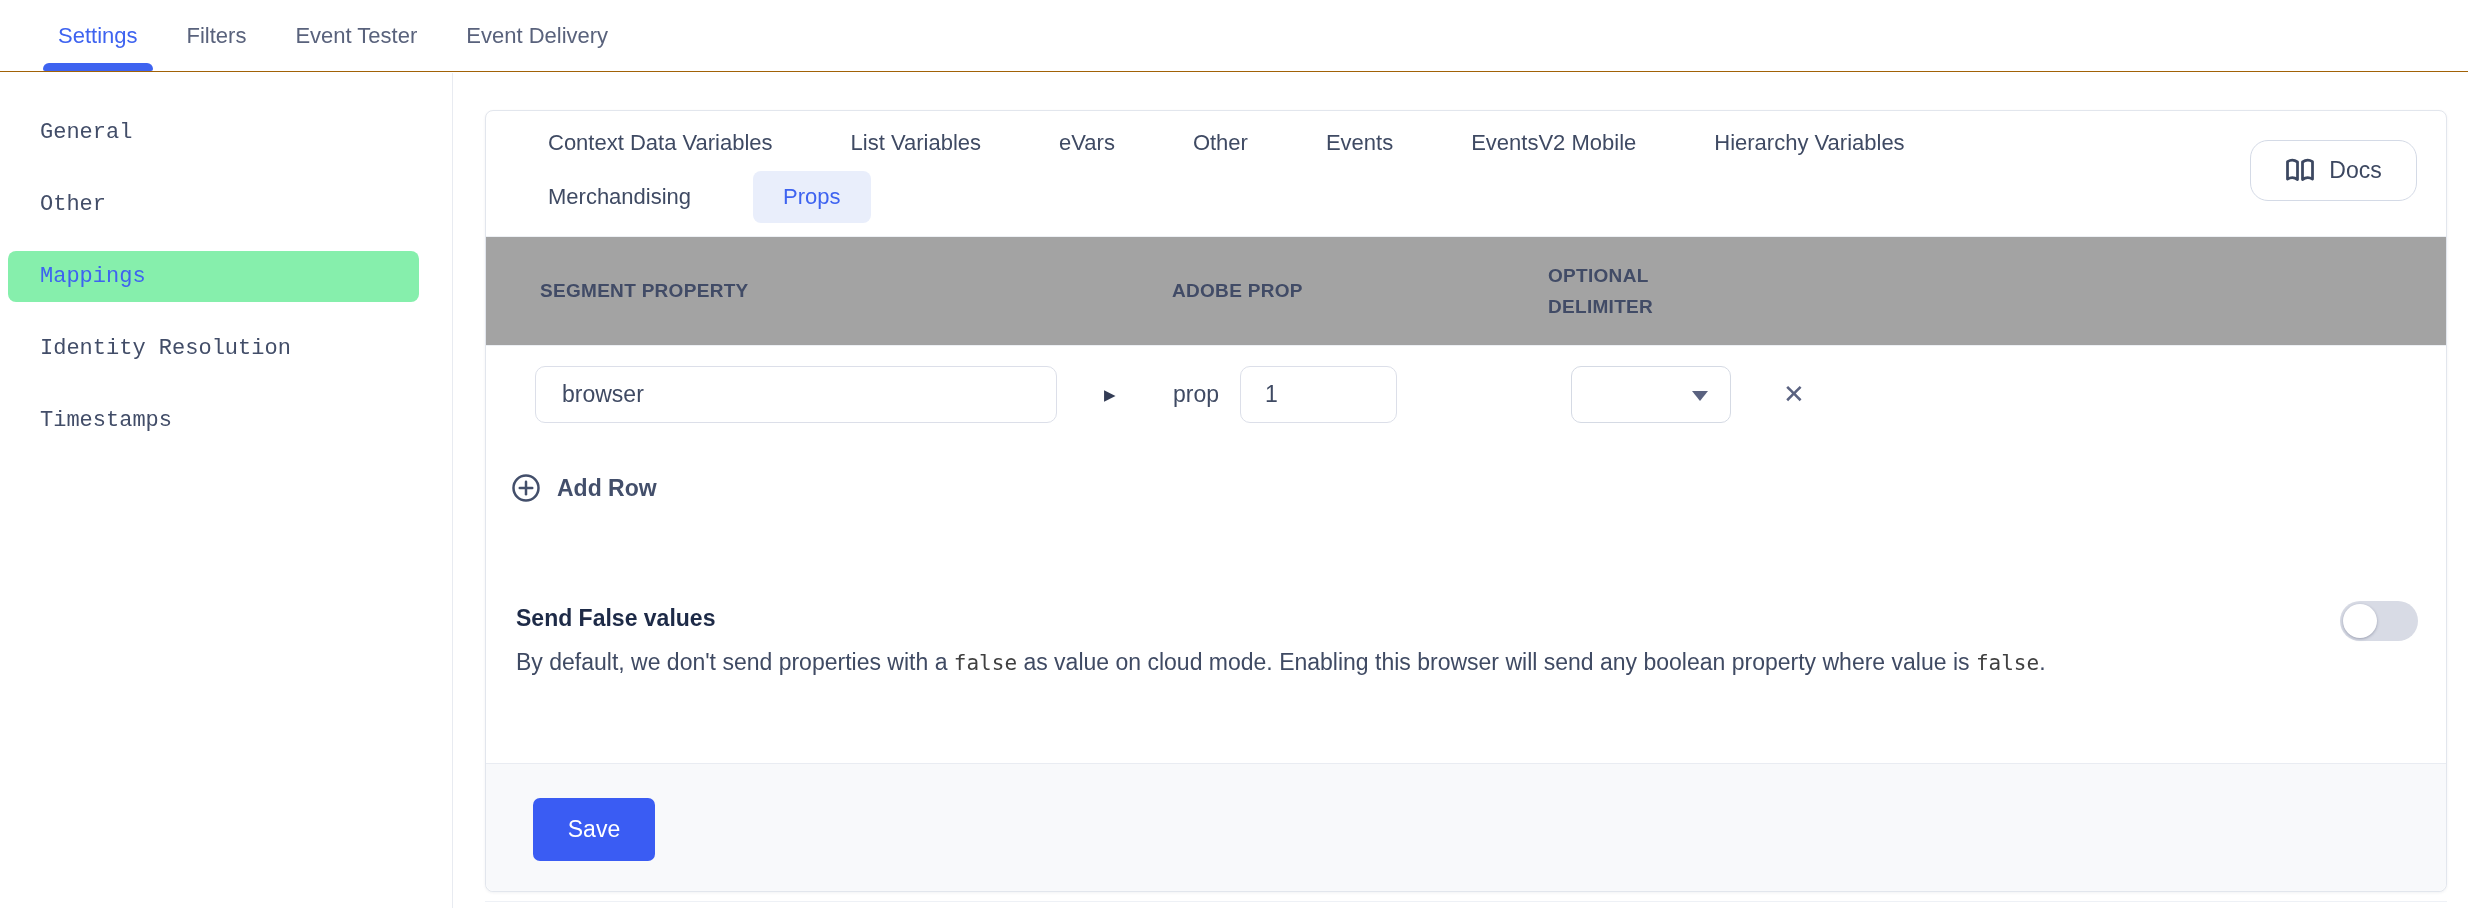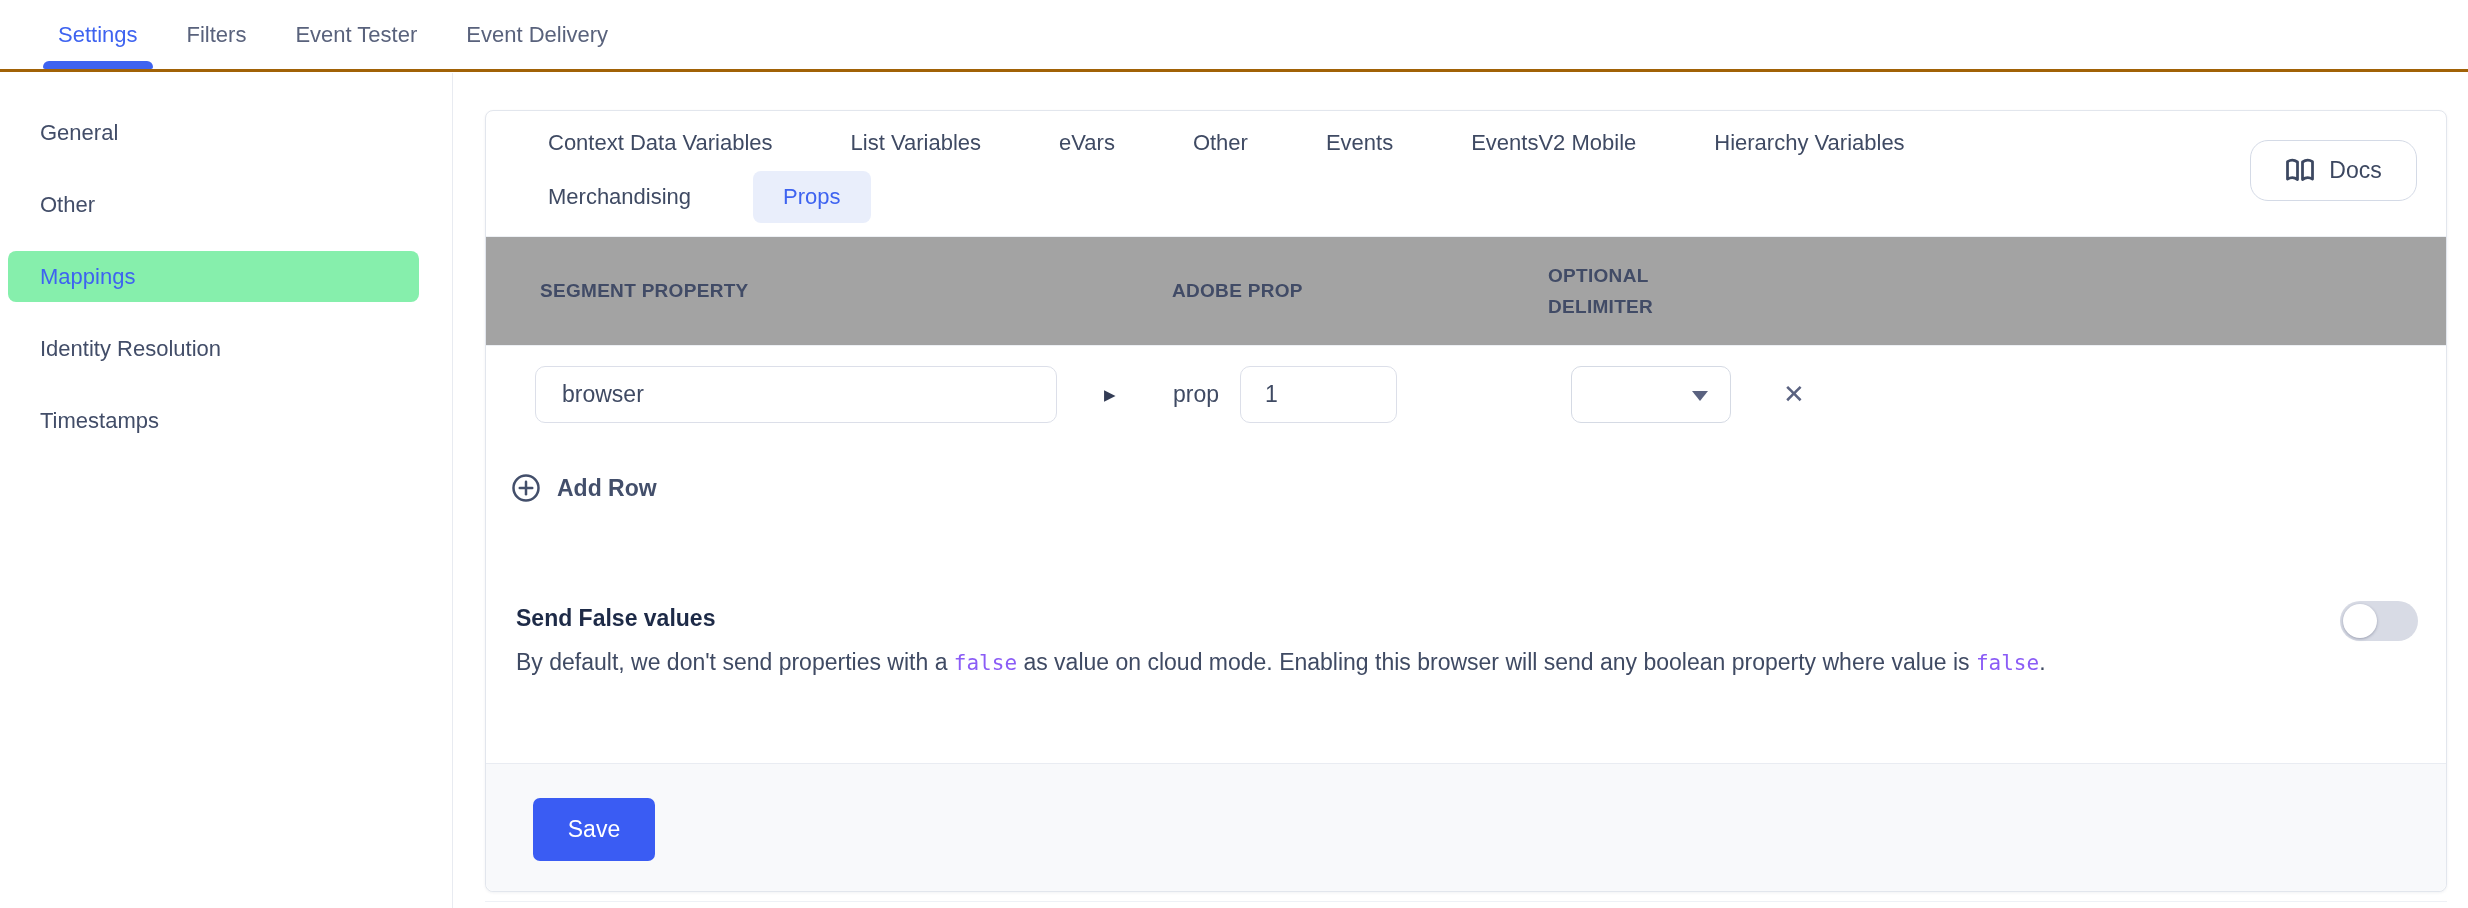--- a/index.html
+++ b/index.html
@@ -1,30 +1,30 @@
 <!DOCTYPE html>
 <html><head>
 <meta charset="utf-8">
 <style>
   * { margin:0; padding:0; box-sizing:border-box; }
   html,body { width:2468px; height:908px; background:#ffffff;
     font-family:"Liberation Sans","DejaVu Sans",sans-serif; color:#3f4a63; overflow:hidden; }
 
   
   .topnav { position:absolute; top:0; left:0; width:2468px; height:72px; background:#fff;
-    border-bottom:3px solid #a16207; display:flex; align-items:center; padding-left:58px; gap:49px; }
+    border-bottom:1px solid #a16207; display:flex; align-items:center; padding-left:58px; gap:49px; }
   .nav-item { position:relative; height:100%; display:flex; align-items:center;
     font-size:22px; font-weight:500; color:#59627c; cursor:pointer; white-space:nowrap; }
   .nav-item.active { color:#3e63f0; }
   .nav-underline { position:absolute; left:-15px; right:-15px; bottom:0; height:8px;
     background:#3e63f0; border-radius:6px 6px 2px 2px; }
 
   
   .sidebar { position:absolute; top:73px; left:0; width:453px; height:835px; background:#fff;
-    border-right:1px solid #e8ebf1; padding-top:34px; }
+    border-right:1px solid #e8ebf1; padding-top:34px;font-family:Liberation Mono, monospace; }
   .side-item { height:51px; display:flex; align-items:center; padding-left:40px;
     margin-bottom:21px; font-size:22px; color:#424d68; cursor:pointer; }
   .side-item.active { margin-left:8px; margin-right:33px; padding-left:32px;
     background:#86efac; border-radius:8px; color:#3e63f0; font-weight:500; }
 
   
   .card { position:absolute; left:485px; top:110px; width:1962px; height:782px; background:#fff;
     border:1px solid #e2e6ed; border-radius:8px; box-shadow:0 1px 3px rgba(20,30,60,0.06); }
 
   .tabs { position:absolute; left:46px; top:10px; width:1560px; display:flex; flex-wrap:wrap;
@@ -65,21 +65,21 @@
     color:#5a6280; cursor:pointer; }
 
   .add-row { position:absolute; left:25px; top:362px; display:flex; align-items:center;
     gap:16px; cursor:pointer; }
   .plus-circle-icon { width:30px; height:30px; color:#434f6b; }
   .add-row-label { font-size:23px; font-weight:600; color:#434f6b; }
 
   .sf { position:absolute; left:30px; top:494px; width:1730px; }
   .sf-title { font-size:23px; font-weight:700; color:#1d2a47; margin-bottom:10px; }
   .sf-body { font-size:23px; line-height:40px; color:#3f4a63; }
-  .sf-body code { font-family:"DejaVu Sans Mono",monospace; font-size:21px; color:#8b5cf6; }
+  .sf-body code { font-family:"DejaVu Sans Mono",monospace; font-size:21px; color:#404040; }
 
   .toggle { position:absolute; right:28px; top:490px; width:78px; height:40px;
     border-radius:20px; background:#d8dbe5; cursor:pointer; }
   .knob { position:absolute; left:3px; top:3px; width:34px; height:34px; border-radius:50%;
     background:#fff; box-shadow:0 1px 3px rgba(40,50,80,0.35); }
 
   .card-footer { position:absolute; left:0; bottom:0; width:100%; height:128px;
     background:#f8f9fb; border-top:1px solid #e9ecf2; border-radius:0 0 8px 8px; }
   .save-btn { position:absolute; left:47px; top:34px; width:122px; height:63px;
     background:#3a5cf3; border:none; border-radius:7px; color:#fff; font-size:23px;

